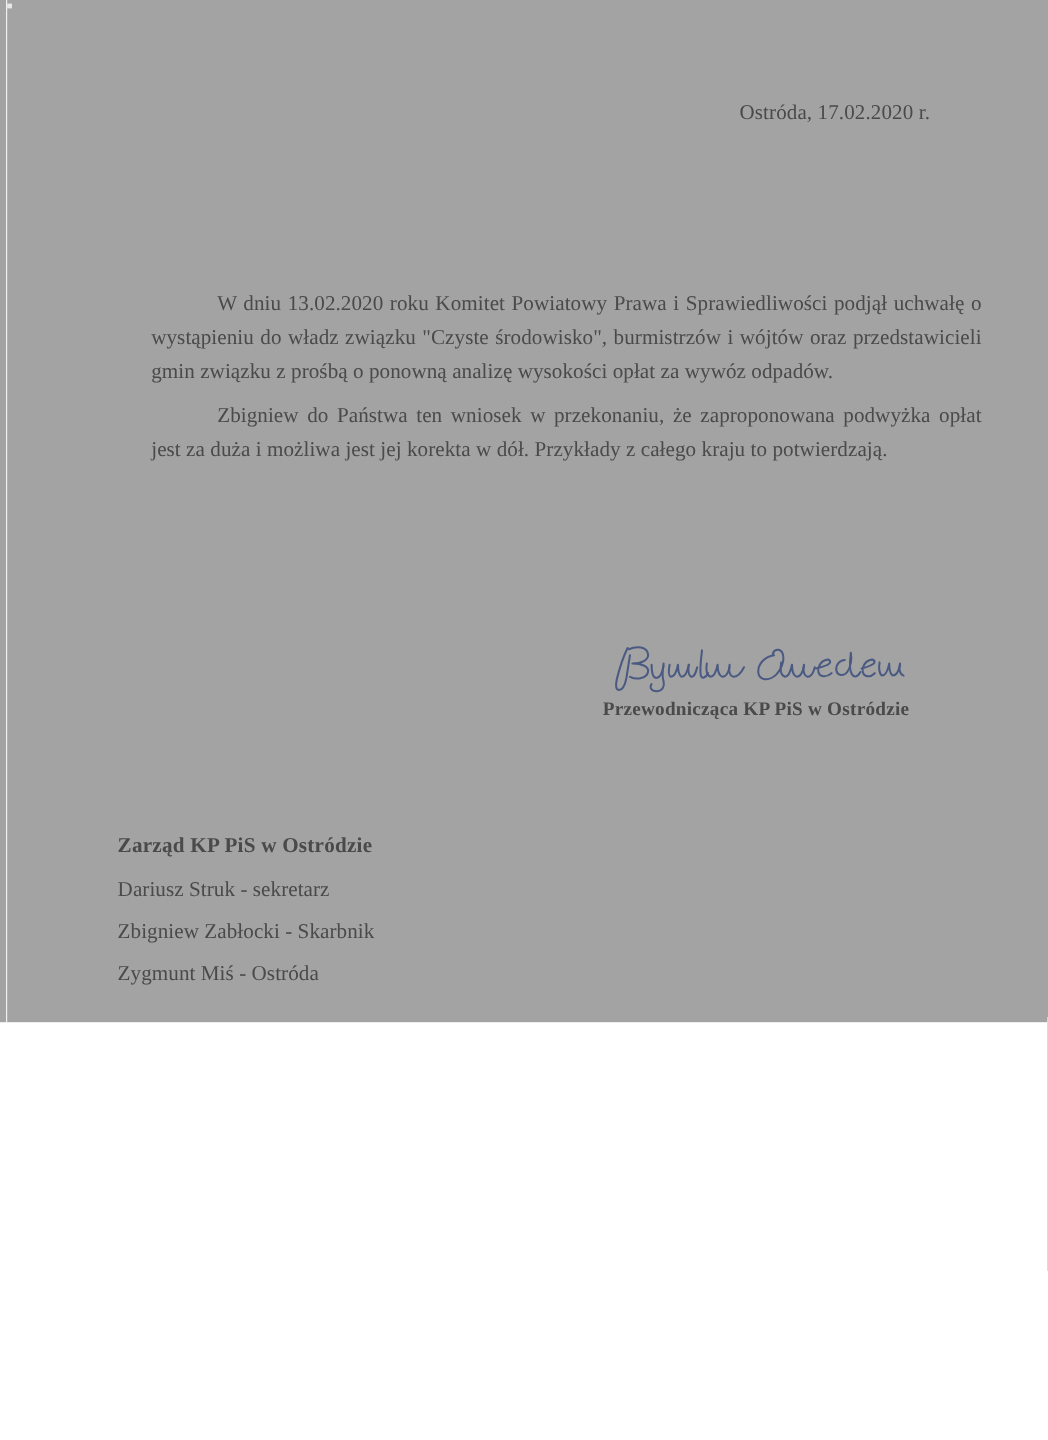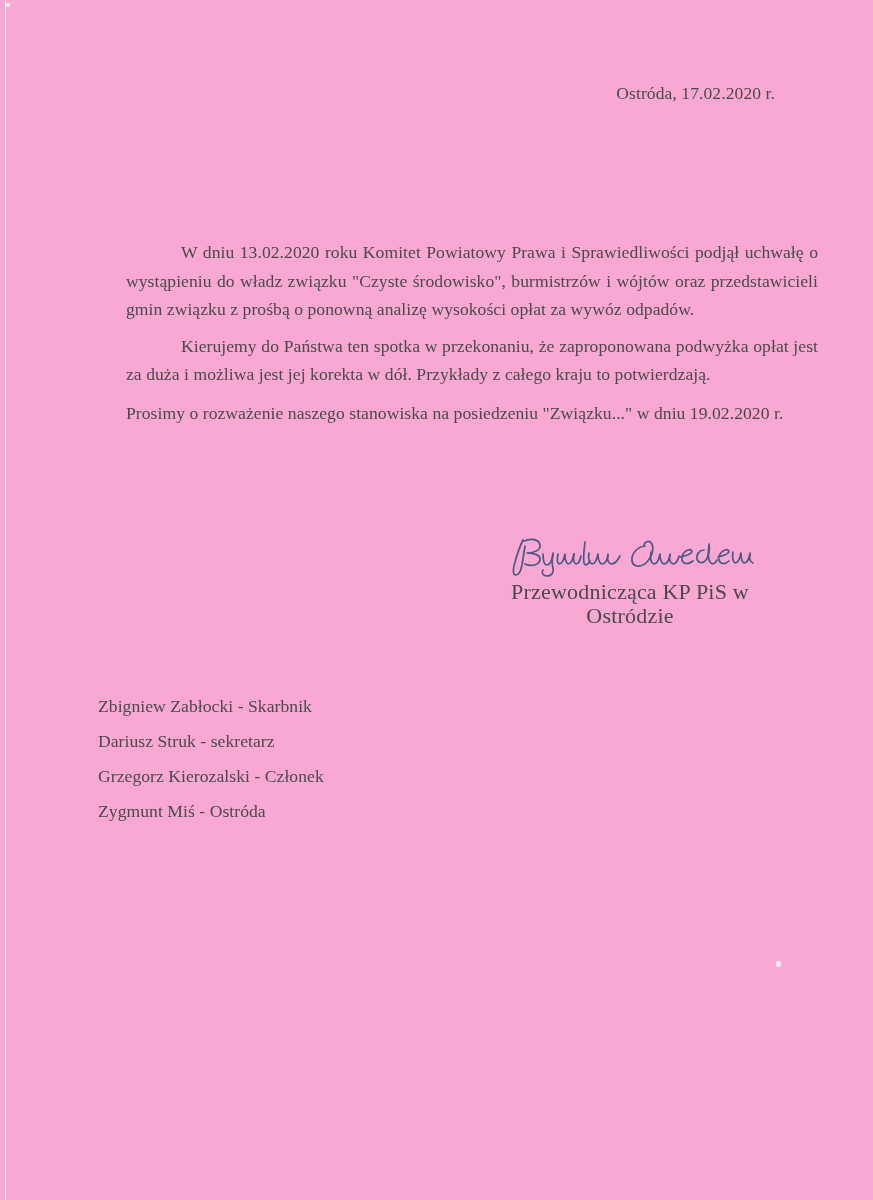--- a/index.html
+++ b/index.html
@@ -3,22 +3,22 @@
 <meta charset="utf-8">
 <style>
   html, body {
     margin: 0;
     padding: 0;
     background: #ffffff;
   }
   .page {
     position: relative;
     width: 873px;
-    height: 1200px;
-    background: #f9a8d4;
+    height: 852px;
+    background: #a3a3a3;
     font-family: "Liberation Serif", "DejaVu Serif", serif;
     color: #4a4a4a;
     overflow: hidden;
   }
   
   .scan-edge-left {
     position: absolute;
     left: 5px;
     top: 0;
     width: 1px;
@@ -92,22 +92,22 @@
   .sig-ink {
     height: 48px;
     margin-top: 2px;
     display: block;
   }
   .sig-ink svg {
     display: block;
     margin: 0 auto;
   }
   .sig-title {
-    font-size: 22px;
-    font-weight: normal;
+    font-size: 16px;
+    font-weight: bold;
     letter-spacing: 0.2px;
     line-height: 24px;
   }
 
   .board-block {
     position: absolute;
     left: 98px;
     top: 694px;
     width: 500px;
   }
@@ -130,22 +130,21 @@
 <div class="page">
 
   <div class="scan-edge-left"></div>
   <div class="scan-speck-tl"></div>
   <div class="scan-speck-br"></div>
 
   <div class="date-line">Ostróda, 17.02.2020 r.</div>
 
   <div class="body-block">
     <p class="para">W dniu 13.02.2020 roku Komitet Powiatowy Prawa i Sprawiedliwości podjął uchwałę o wystąpieniu do władz związku "Czyste środowisko", burmistrzów i wójtów oraz przedstawicieli gmin związku z prośbą o ponowną analizę wysokości opłat za wywóz odpadów.</p>
-    <p class="para">Kierujemy do Państwa ten spotka w przekonaniu, że zaproponowana podwyżka opłat jest za duża i możliwa jest jej korekta w dół. Przykłady z całego kraju to potwierdzają.</p>
-    <p class="para no-indent gap-before">Prosimy o rozważenie naszego stanowiska na posiedzeniu "Związku..." w dniu 19.02.2020 r.</p>
+    <p class="para">Zbigniew do Państwa ten wniosek w przekonaniu, że zaproponowana podwyżka opłat jest za duża i możliwa jest jej korekta w dół. Przykłady z całego kraju to potwierdzają.</p>
   </div>
 
   <div class="signature-block">
 
     <span class="sig-ink">
       <svg width="250" height="46" viewBox="0 0 250 46" fill="none" stroke="#4a5a82" stroke-width="1.7" stroke-linecap="round" stroke-linejoin="round">
 
         <path d="M18 8 C14 16, 11 26, 9 34 C8 39, 8 43, 11 43 C14 43, 16 38, 17 33 C18 27, 19 20, 20 14"></path>
         <path d="M19 9 C26 6, 34 7, 35 13 C36 18, 29 21, 22 21 C29 21, 36 23, 35 28 C34 33, 26 35, 20 32"></path>
         <path d="M38 22 C38 28, 39 33, 42 33 C45 33, 47 28, 48 23"></path>
@@ -165,19 +164,19 @@
         <path d="M213 25 C217 24, 221 23, 223 21 C225 19, 223 17, 220 18 C216 19, 213 24, 214 28 C215 32, 220 33, 224 29"></path>
         <path d="M228 20 C227 25, 228 30, 230 31 C233 31, 235 26, 236 21 C236 26, 237 30, 239 31 C242 31, 244 27, 245 22"></path>
         <path d="M245 21 C244 26, 245 30, 248 31"></path>
       </svg>
     </span>
 
     <div class="sig-title">Przewodnicząca KP PiS w Ostródzie</div>
   </div>
 
   <div class="board-block">
+    <div class="board-heading">Zarząd KP PiS w Ostródzie</div>
+    <div class="board-member">Dariusz Struk - sekretarz</div>
     <div class="board-member">Zbigniew Zabłocki - Skarbnik</div>
-    <div class="board-member">Dariusz Struk - sekretarz</div>
-    <div class="board-member">Grzegorz Kierozalski - Członek</div>
     <div class="board-member">Zygmunt Miś - Ostróda</div>
   </div>
 
 </div>
 
 </body></html>

